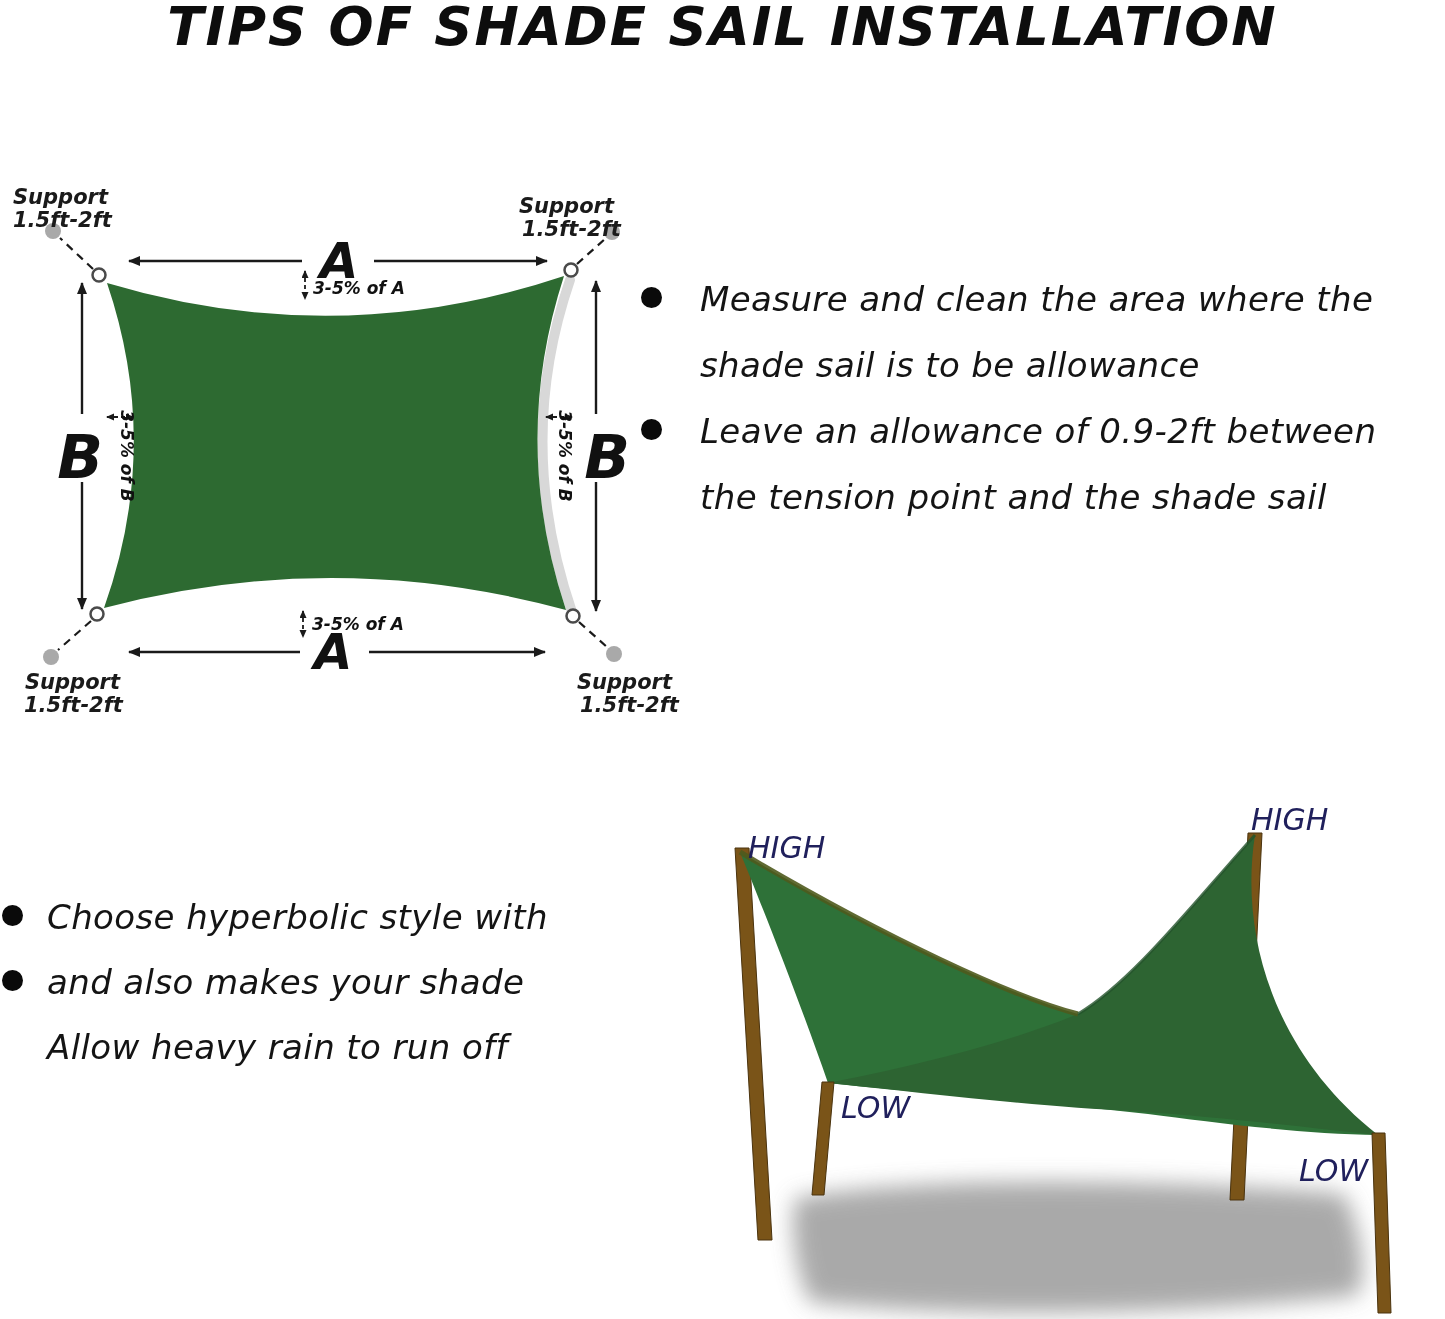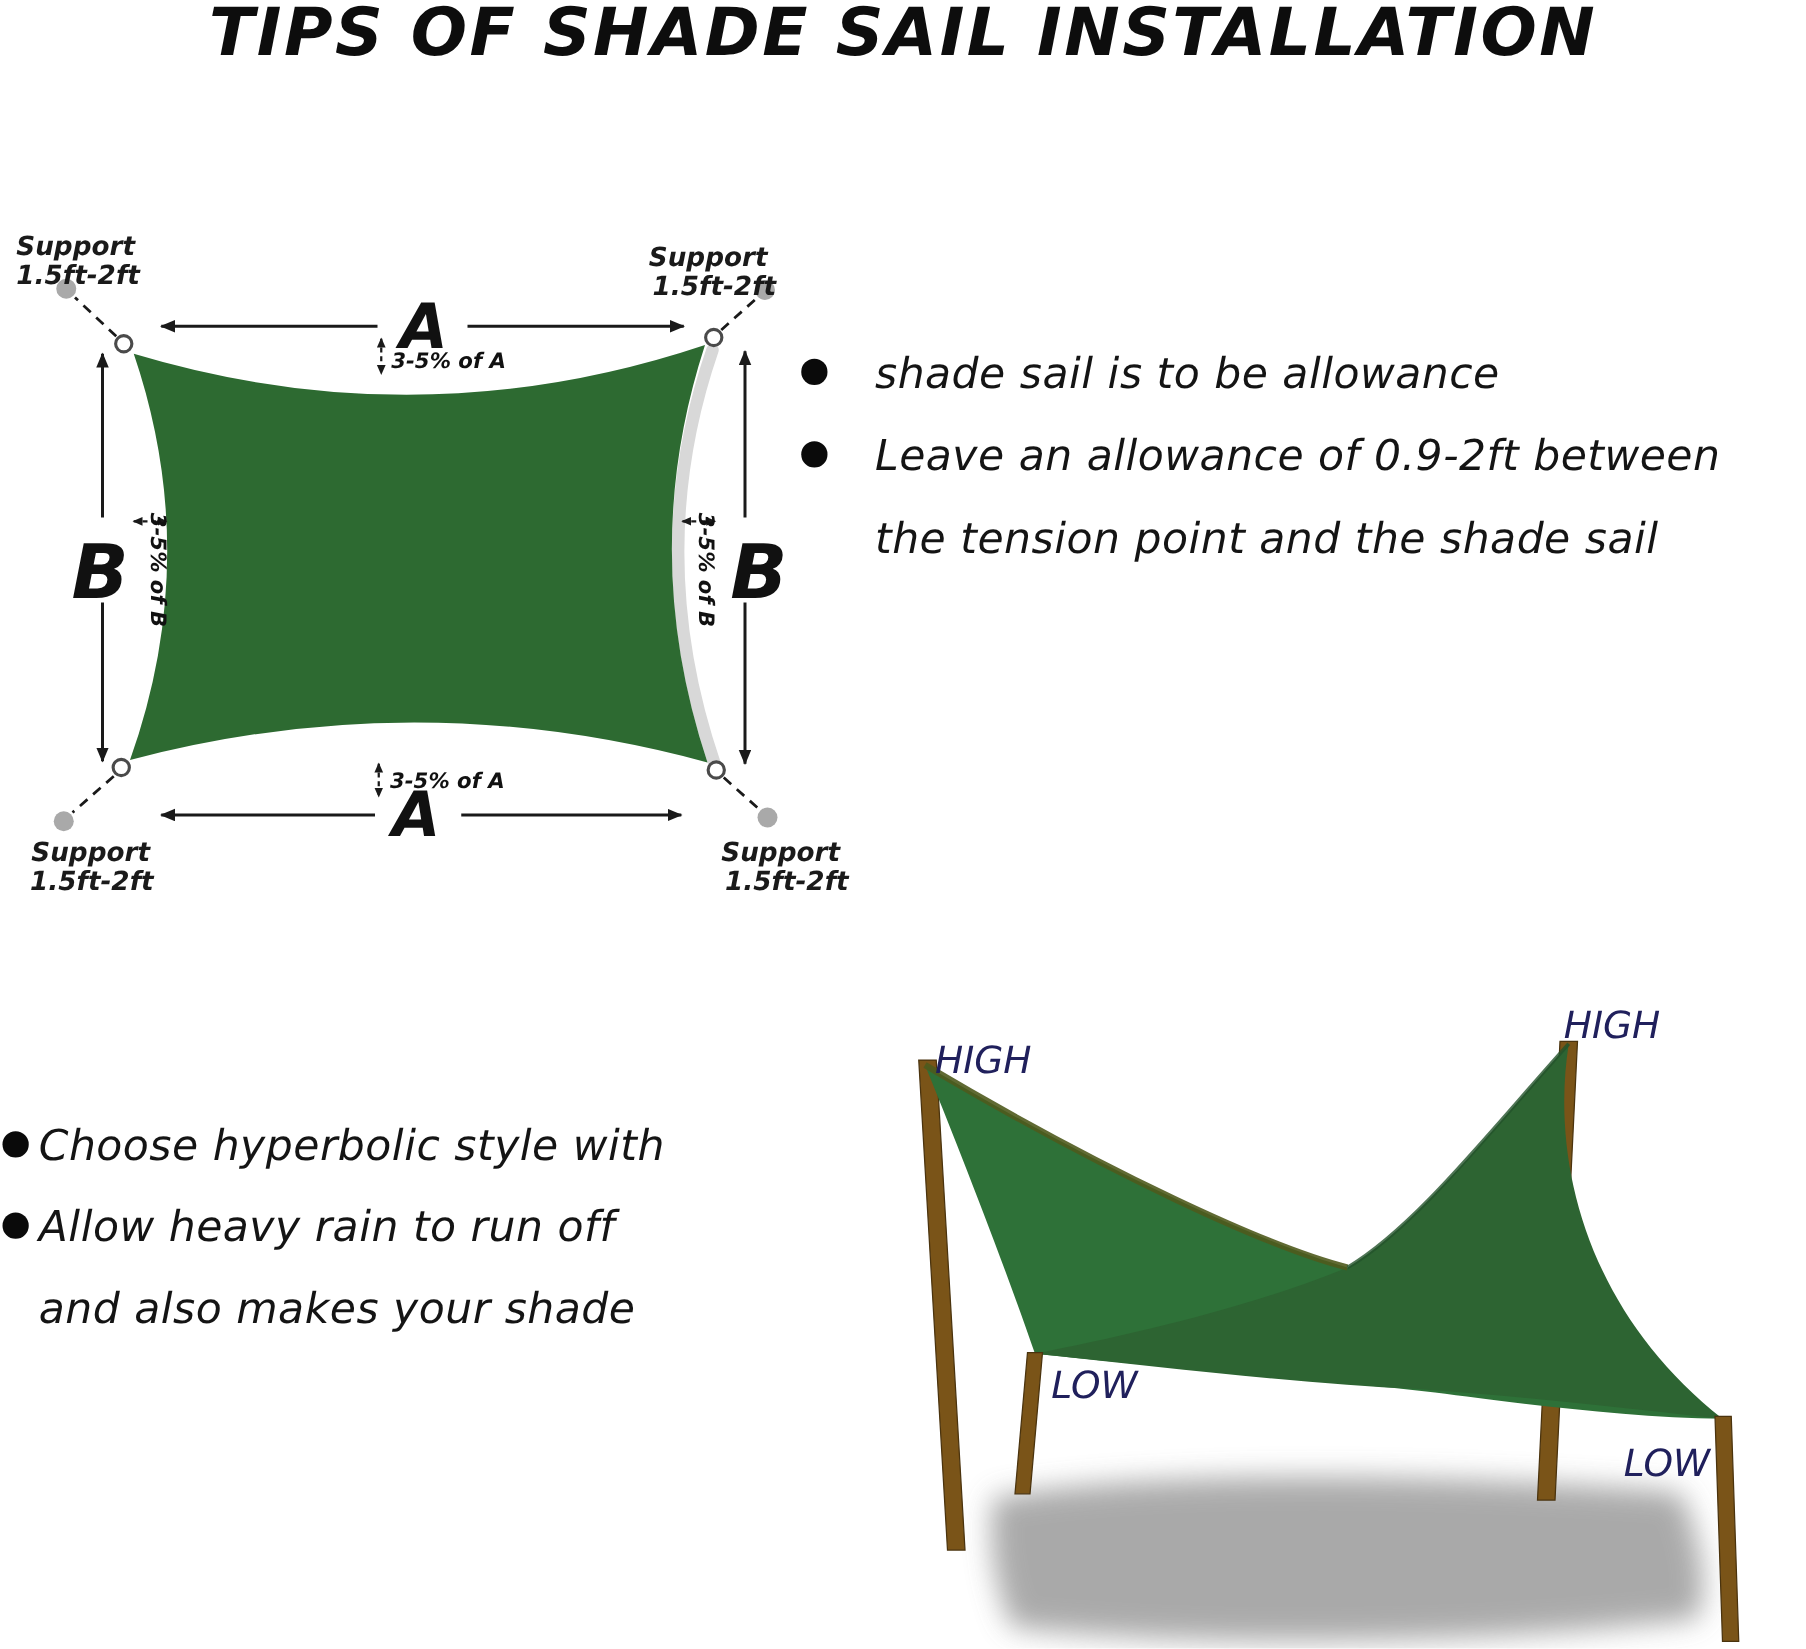--- a/index.html
+++ b/index.html
@@ -10,21 +10,21 @@
   svg text{font-family:"DejaVu Sans","Liberation Sans",sans-serif;}
   .diagram{position:absolute;left:0;top:180px;}
   .illu{position:absolute;left:700px;top:790px;}
   .tips{position:absolute;font-size:34px;letter-spacing:.4px;color:#141414;}
   .tips-right{left:631px;top:266px;width:814px;}
   .tips-right .tip-line{line-height:66px;}
   .tips-left{left:1px;top:885px;width:634px;}
   .tips-left .tip-line{line-height:65px;}
   .tip-item{position:relative;}
   .tips-right .tip-item{padding-left:69px;}
-  .tips-left .tip-item{padding-left:30px;}
+  .tips-left .tip-item{padding-left:46px;}
   .dot{position:absolute;width:21px;height:21px;border-radius:50%;background:#0a0a0a;}
   .tips-right .dot{left:10px;top:21px;}
   .tips-left .dot{left:1px;top:20px;}
   .tip-line{white-space:nowrap;}
 </style>
 </head>
 <body>
 
 <div class="page">
 
@@ -111,38 +111,39 @@
     <g stroke="#1a1a1a" stroke-width="2.4">
       <line x1="300" y1="472" x2="129" y2="472" marker-end="url(#ah)"></line>
       <line x1="369" y1="472" x2="545" y2="472" marker-end="url(#ah)"></line>
     </g>
     <text x="333" y="489" text-anchor="middle" font-size="50" font-weight="bold" fill="#111111">A</text>
   </svg>
 
   <div class="tips tips-right">
     <div class="tip-item">
       <span class="dot"></span>
+      <div class="tip-line">Measure and clean the area where the</div>
       <div class="tip-line">shade sail is to be allowance</div>
     </div>
     <div class="tip-item">
       <span class="dot"></span>
       <div class="tip-line">Leave an allowance of 0.9-2ft between</div>
       <div class="tip-line">the tension point and the shade sail</div>
     </div>
   </div>
 
   <div class="tips tips-left">
     <div class="tip-item">
       <span class="dot"></span>
       <div class="tip-line">Choose hyperbolic style with</div>
     </div>
     <div class="tip-item">
       <span class="dot"></span>
+      <div class="tip-line">and also makes your shade</div>
       <div class="tip-line">Allow heavy rain to run off</div>
-      <div class="tip-line">and also makes your shade</div>
     </div>
   </div>
 
   <svg class="illu" width="745" height="529" viewBox="0 0 745 529">
     <defs>
       <filter id="soft" x="-30%" y="-30%" width="160%" height="160%">
         <feGaussianBlur stdDeviation="11"></feGaussianBlur>
       </filter>
     </defs>
 

